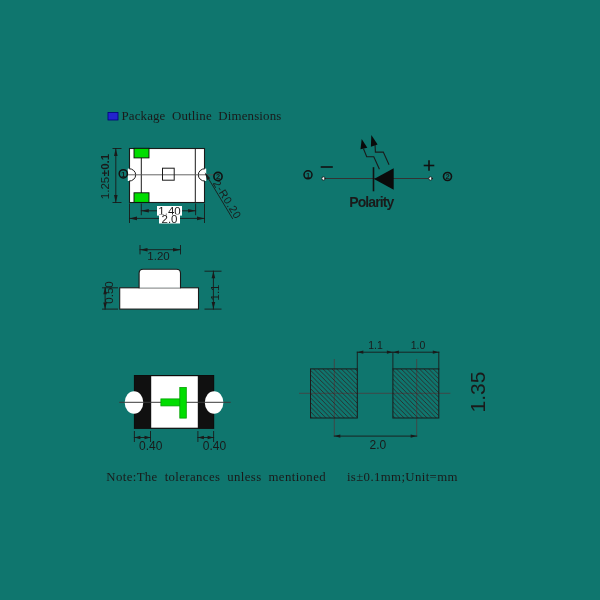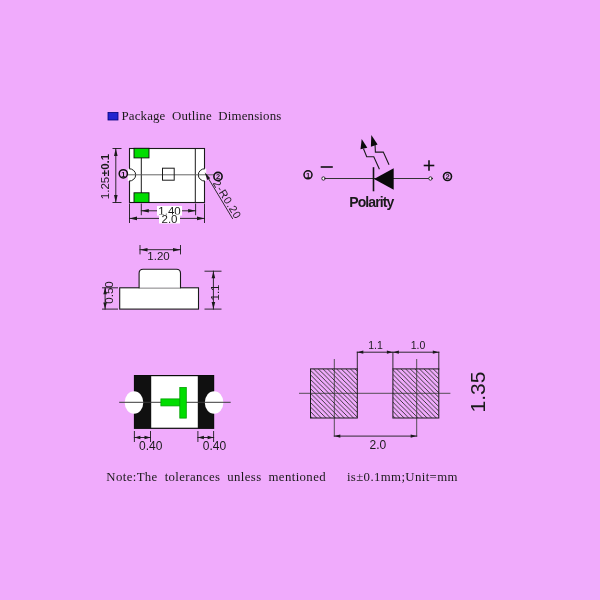--- a/index.html
+++ b/index.html
@@ -1,16 +1,16 @@
 <!DOCTYPE html>
 <html><head>
 <meta charset="utf-8">
 <style>
   html,body{margin:0;padding:0;background:#ffffff;}
-  .page{width:600px;height:600px;position:relative;background:#f0abfc;overflow:hidden;
+  .page{width:600px;height:600px;position:relative;background:#0f766e;overflow:hidden;
         font-family:"Liberation Sans",sans-serif;}
   svg{position:absolute;top:0;left:0;}
   text{fill:#1a1a1a;}
 </style>
 </head>
 <body>
 <div class="page">
 <svg width="600" height="600" viewBox="0 0 600 600">
 <defs>
 

